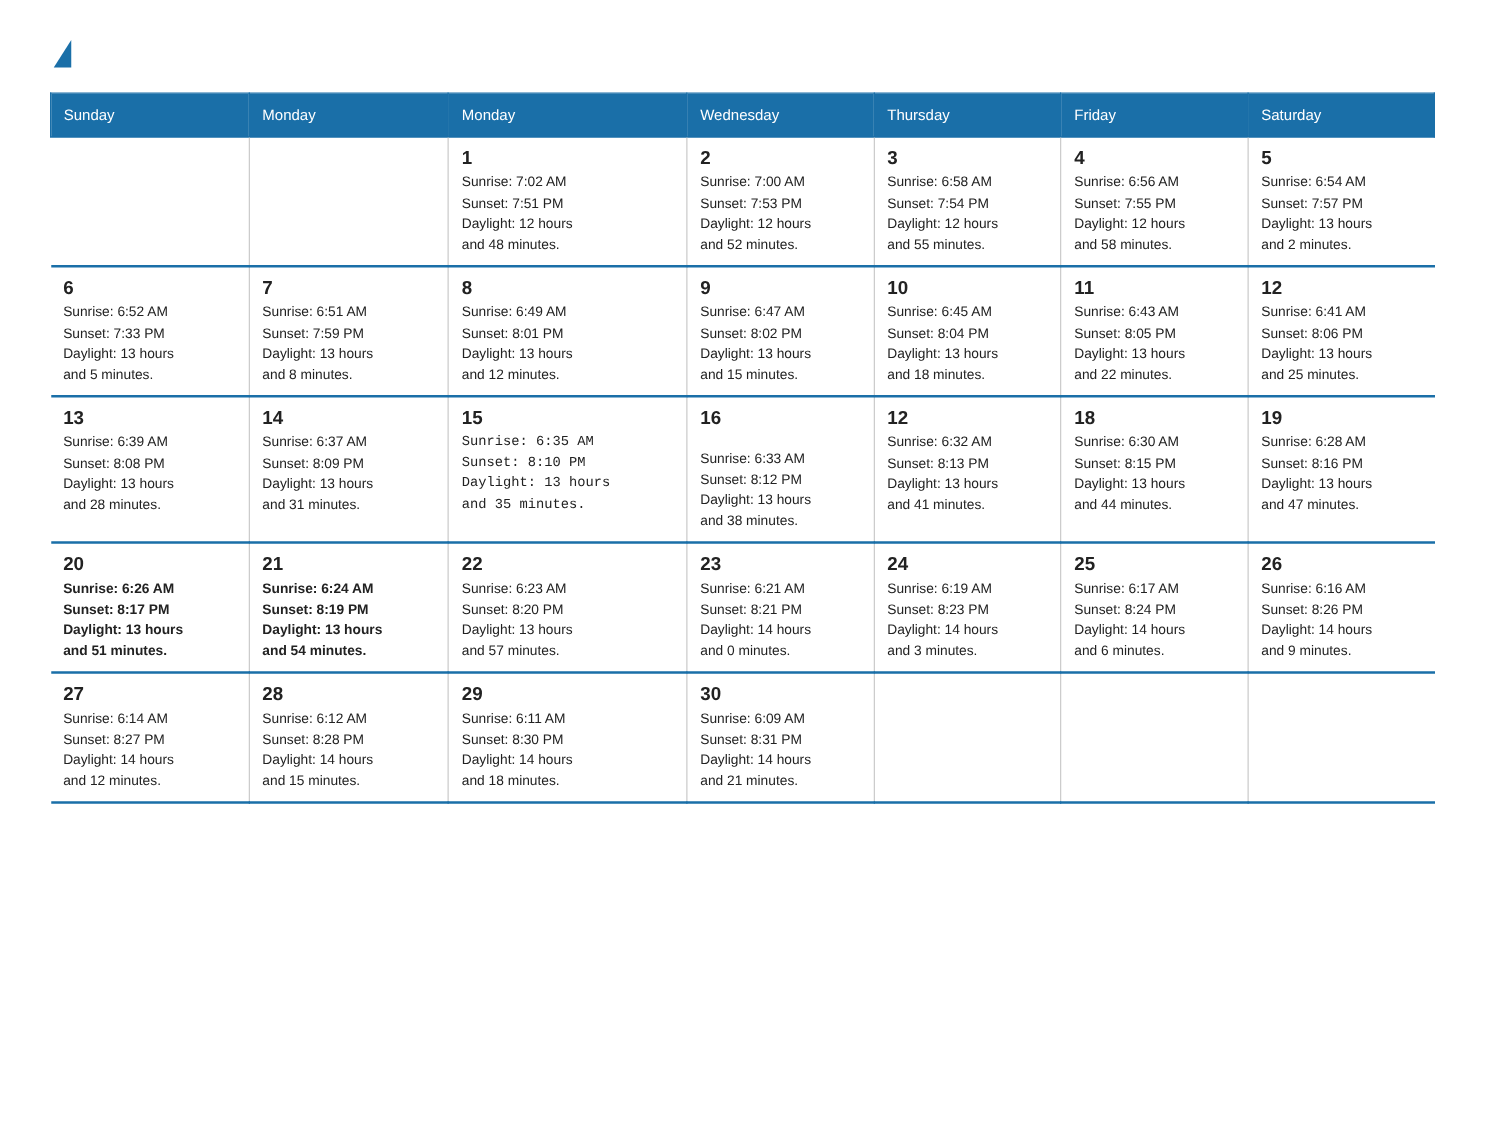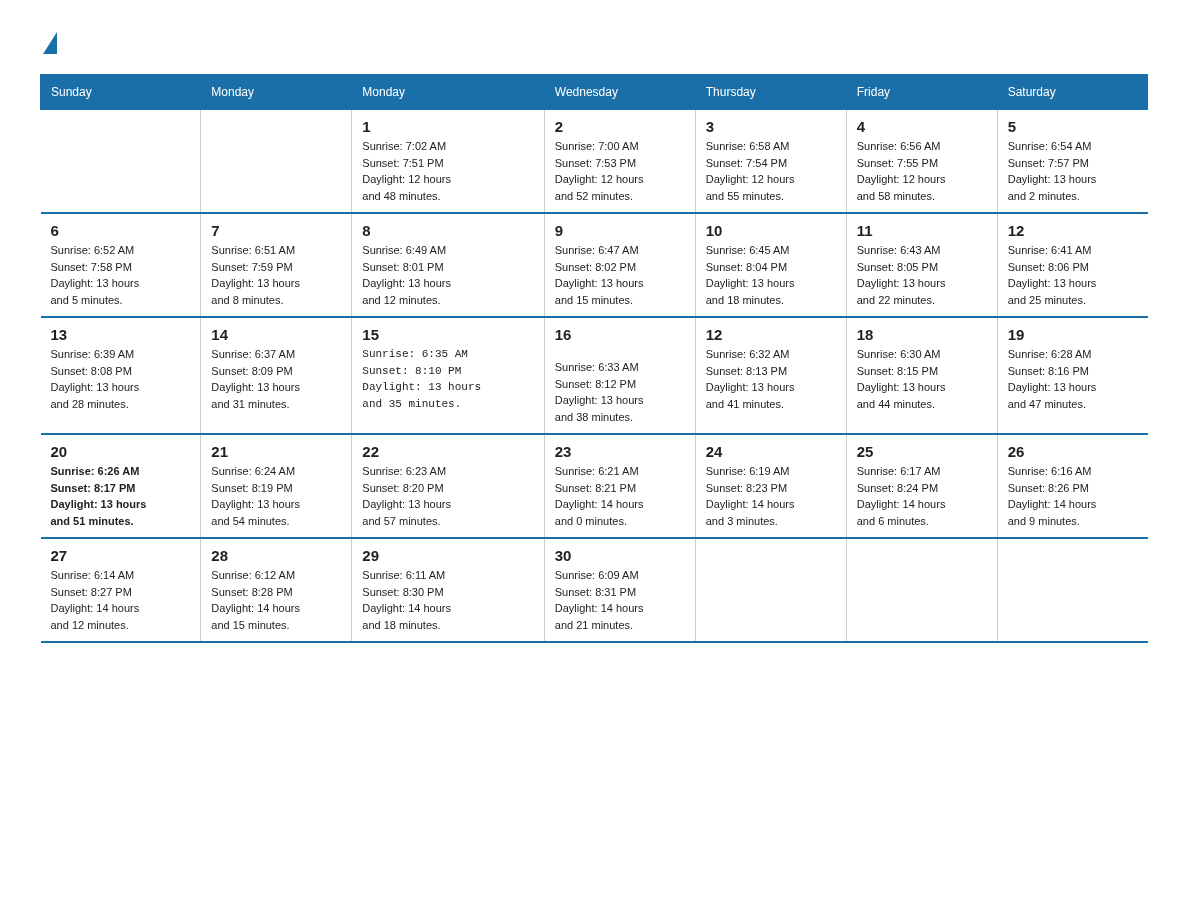--- a/index.html
+++ b/index.html
@@ -166,21 +166,21 @@
           <div class="day-info" style="white-space: pre-line;">Sunrise: 6:54 AM
 Sunset: 7:57 PM
 Daylight: 13 hours
 and 2 minutes.</div>
         </td>
       </tr>
       <tr>
         <td>
           <span class="day-number">6</span>
           <div class="day-info" style="white-space: pre-line;">Sunrise: 6:52 AM
-Sunset: 7:58 PM
+Sunset: 7:33 PM
 Daylight: 13 hours
 and 5 minutes.</div>
         </td>
         <td>
           <span class="day-number">7</span>
           <div class="day-info" style="white-space: pre-line;">Sunrise: 6:51 AM
 Sunset: 7:59 PM
 Daylight: 13 hours
 and 8 minutes.</div>
         </td>
@@ -274,21 +274,21 @@
       <tr>
         <td>
           <span class="day-number">20</span>
           <div class="day-info" style="white-space: pre-line; font-weight: bold;">Sunrise: 6:26 AM
 Sunset: 8:17 PM
 Daylight: 13 hours
 and 51 minutes.</div>
         </td>
         <td>
           <span class="day-number">21</span>
-          <div class="day-info" style="white-space: pre-line;">Sunrise: 6:24 AM
+          <div class="day-info" style="white-space: pre-line; font-weight: bold;">Sunrise: 6:24 AM
 Sunset: 8:19 PM
 Daylight: 13 hours
 and 54 minutes.</div>
         </td>
         <td>
           <span class="day-number">22</span>
           <div class="day-info" style="white-space: pre-line;">Sunrise: 6:23 AM
 Sunset: 8:20 PM
 Daylight: 13 hours
 and 57 minutes.</div>

